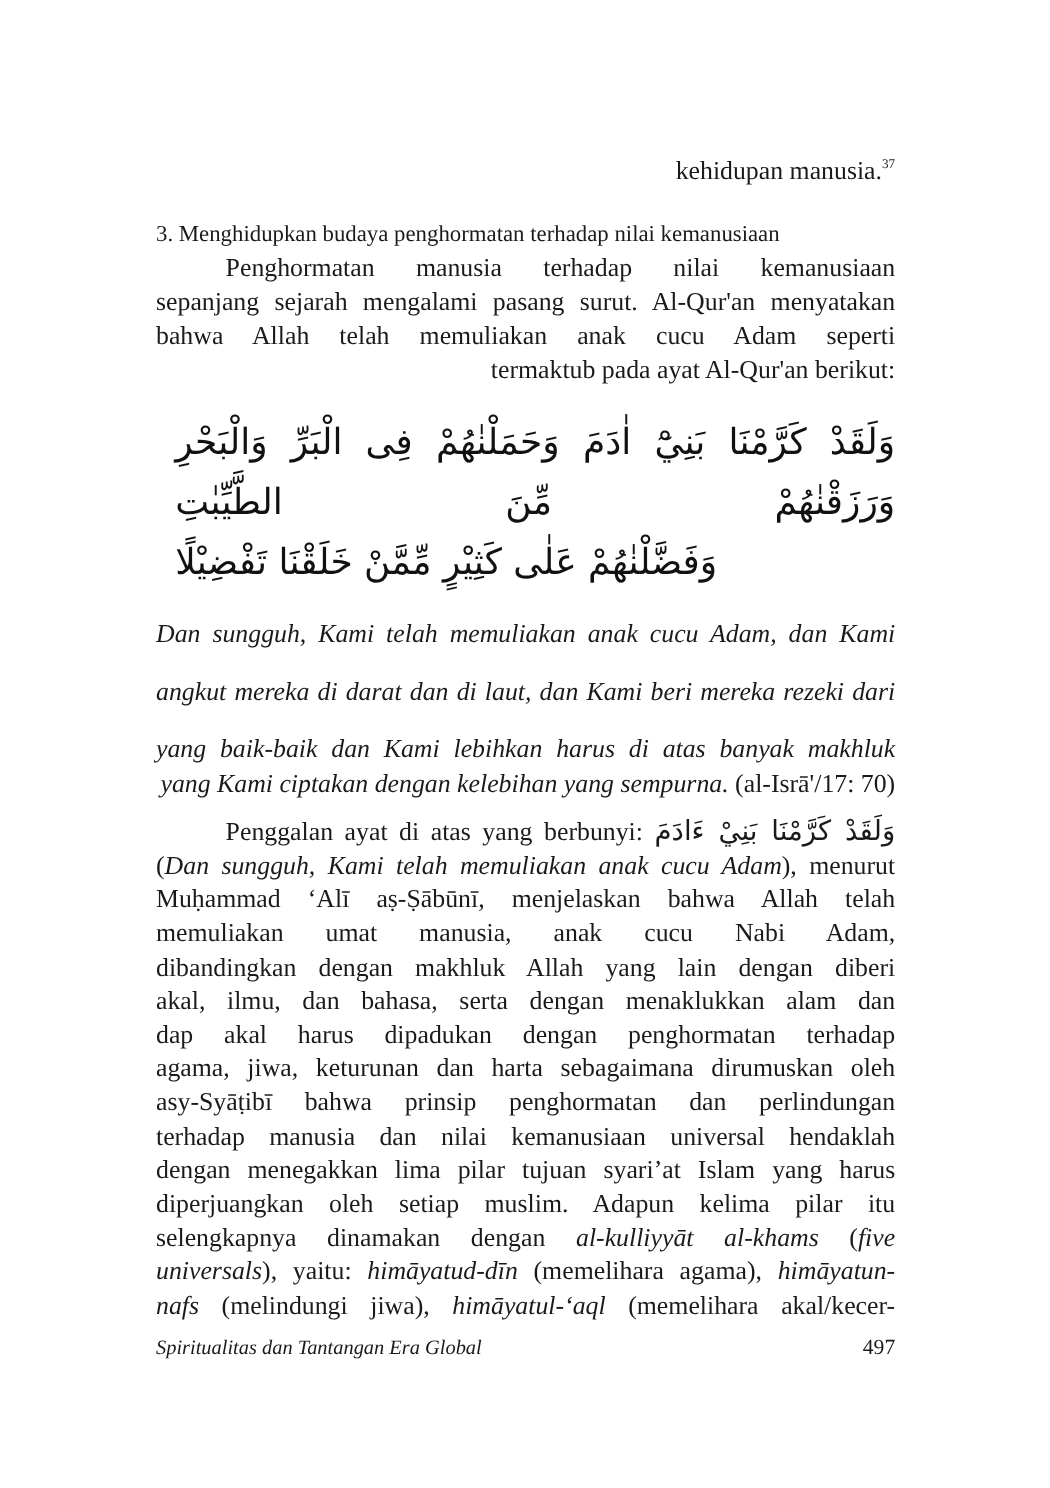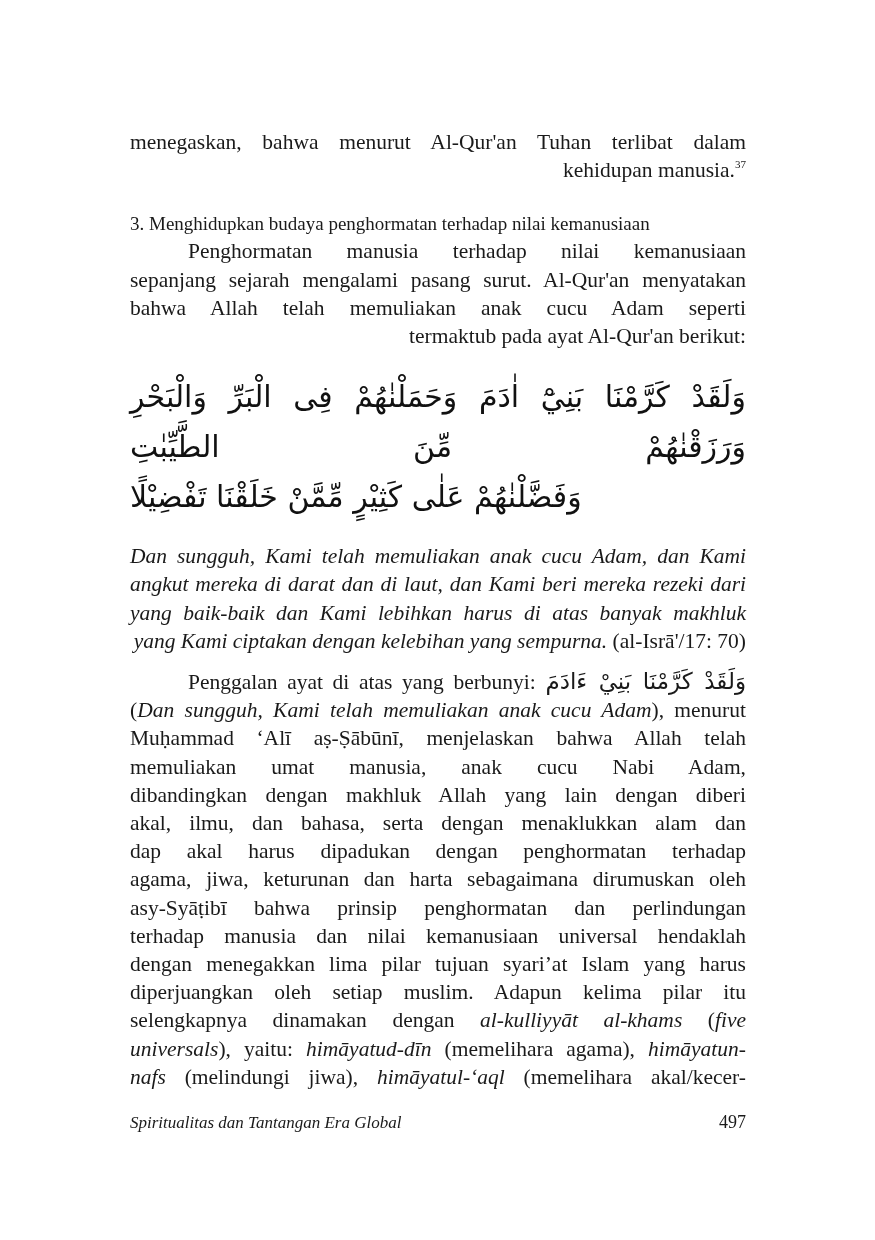--- a/index.html
+++ b/index.html
@@ -46,41 +46,42 @@
       font-size: 11px;
       vertical-align: 9px;
       line-height: 0;
     }
     .arabic-block {
       direction: rtl;
       text-align: center;
       font-family: "DejaVu Sans", sans-serif;
       font-size: 30px;
       line-height: 50px;
-      margin: 22px 0 20px 0;
+      margin: 22px 0 20px 16px;
       color: #111;
     }
     .arabic-line {
       display: block;
     }
     .arabic-line.l1 {
       text-align: justify;
       text-align-last: justify;
     }
     .arabic-line.l2 {
       text-align: left;
     }
     .translation {
       font-size: 21.5px;
       line-height: 28.2px;
       text-align: justify;
       margin-bottom: 12px;
     }
     .translation em {
       font-style: italic;
+      margin-top: 20px;
     }
     .arabic-inline {
       font-family: "DejaVu Sans", sans-serif;
       font-size: 23px;
       direction: rtl;
       unicode-bidi: isolate;
     }
     em { font-style: italic; }
     .j-line {
       display: block;
@@ -107,21 +108,20 @@
     .footer .page-number {
       font-size: 18px;
     }
   </style>
 </head>
 <body>
 
 <div class="page">
 
   <div class="body-text intro">
-    <span class="j-line">menegaskan, bahwa menurut Al-Qur'an Tuhan terlibat dalam</span>
     <span class="j-last"><span>kehidupan manusia.</span><sup class="fn">37</sup></span>
   </div>
 
   <p class="section-heading">3. Menghidupkan budaya penghormatan terhadap nilai kemanusiaan</p>
 
   <div class="body-text">
     <span class="j-line indent" style="text-indent:58px">Penghormatan manusia terhadap nilai kemanusiaan</span>
     <span class="j-line">sepanjang sejarah mengalami pasang surut. Al-Qur'an menyatakan</span>
     <span class="j-line">bahwa Allah telah memuliakan anak cucu Adam seperti</span>
     <span class="j-last">termaktub pada ayat Al-Qur'an berikut:</span>

